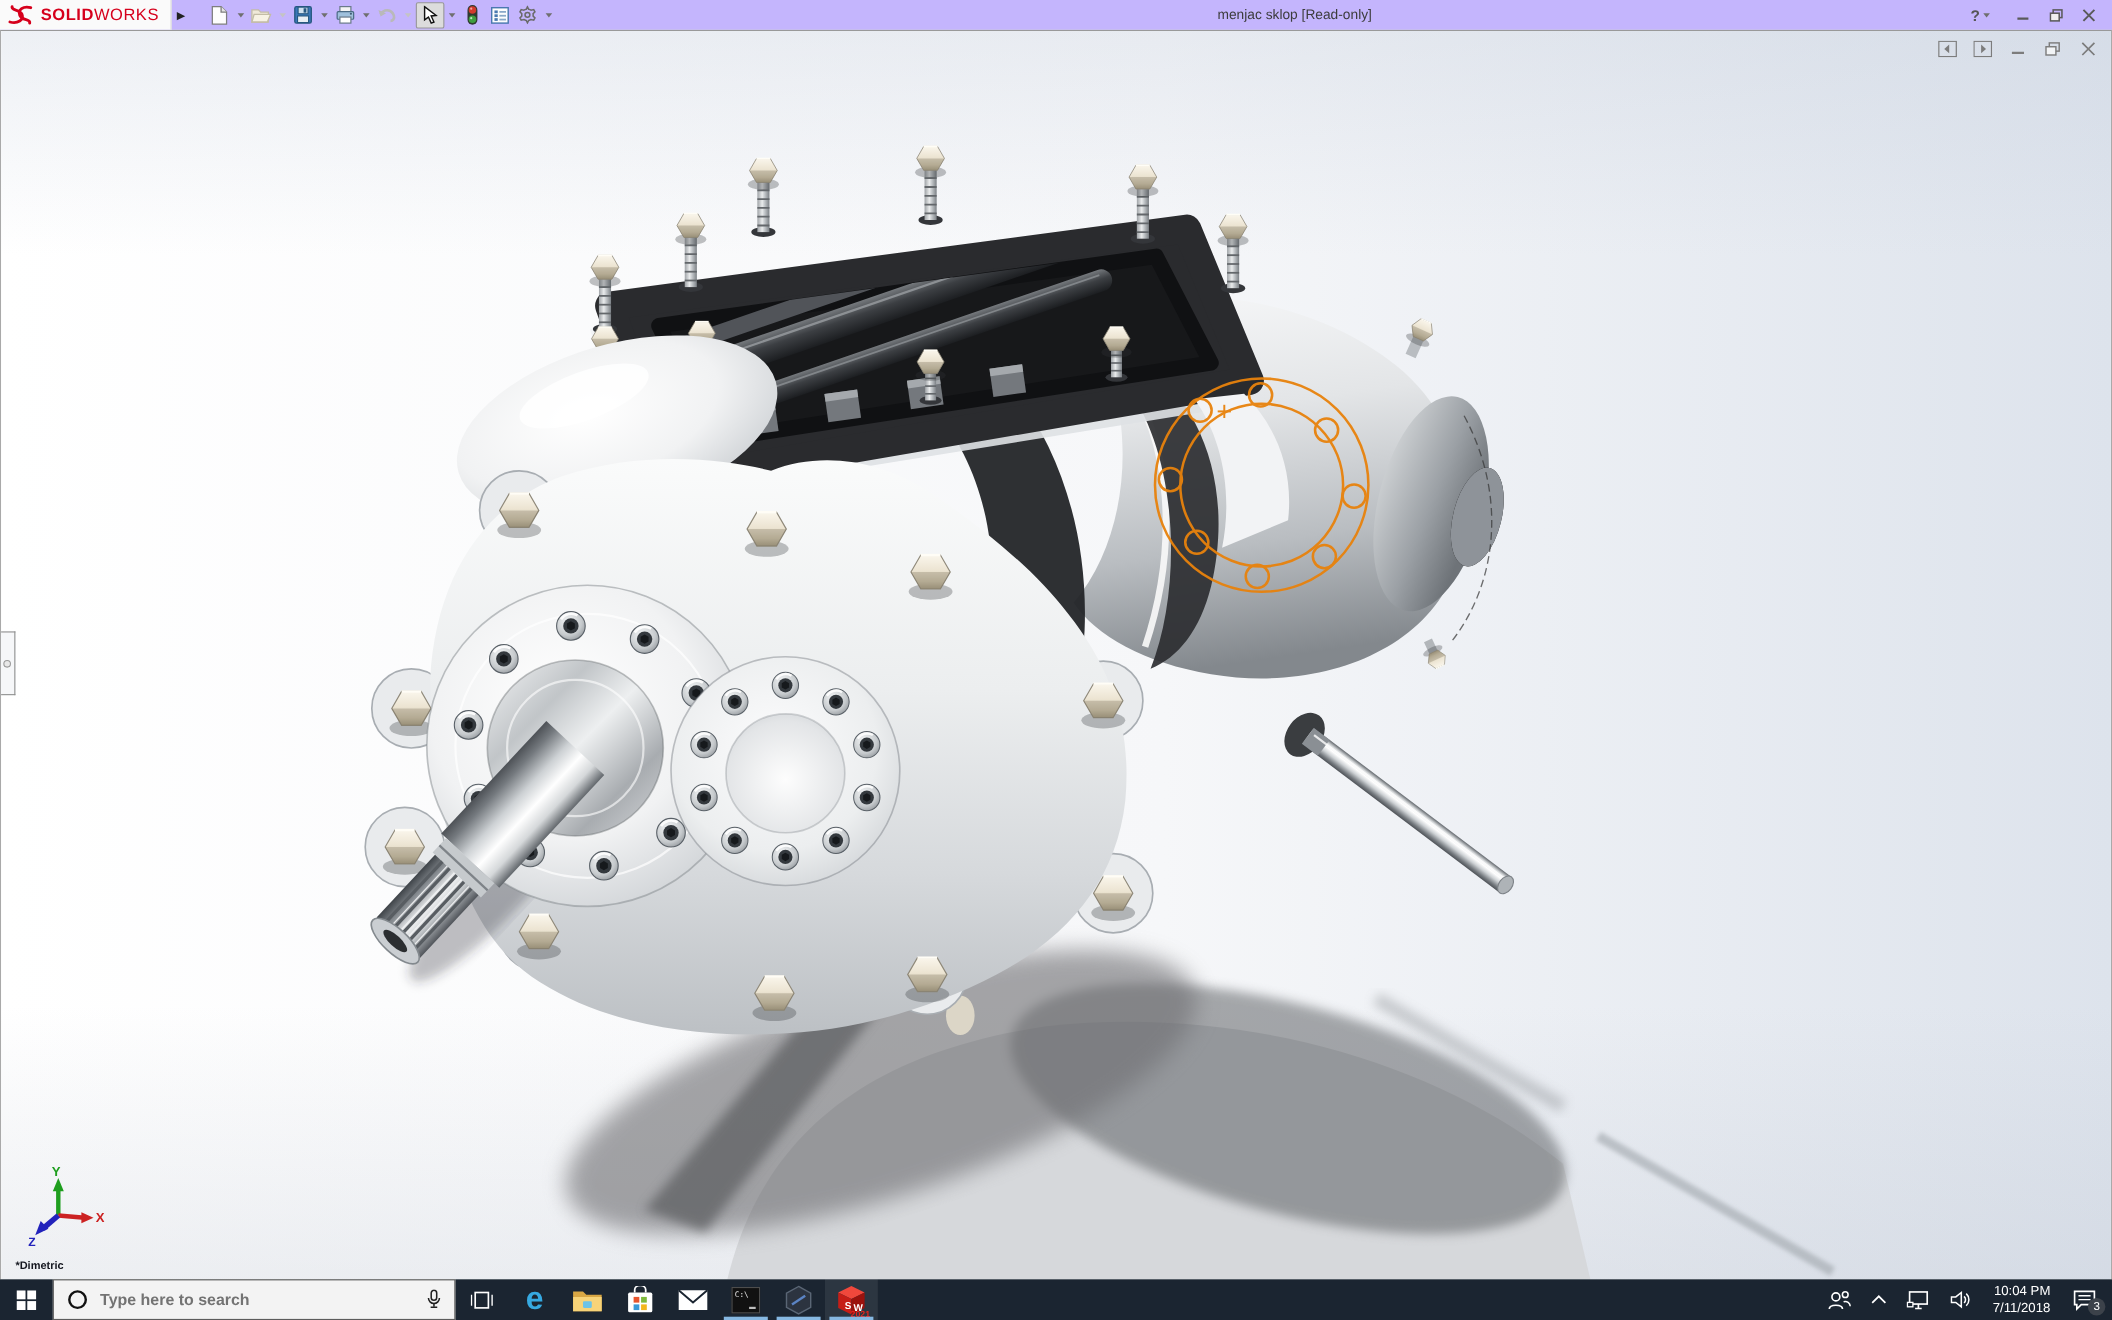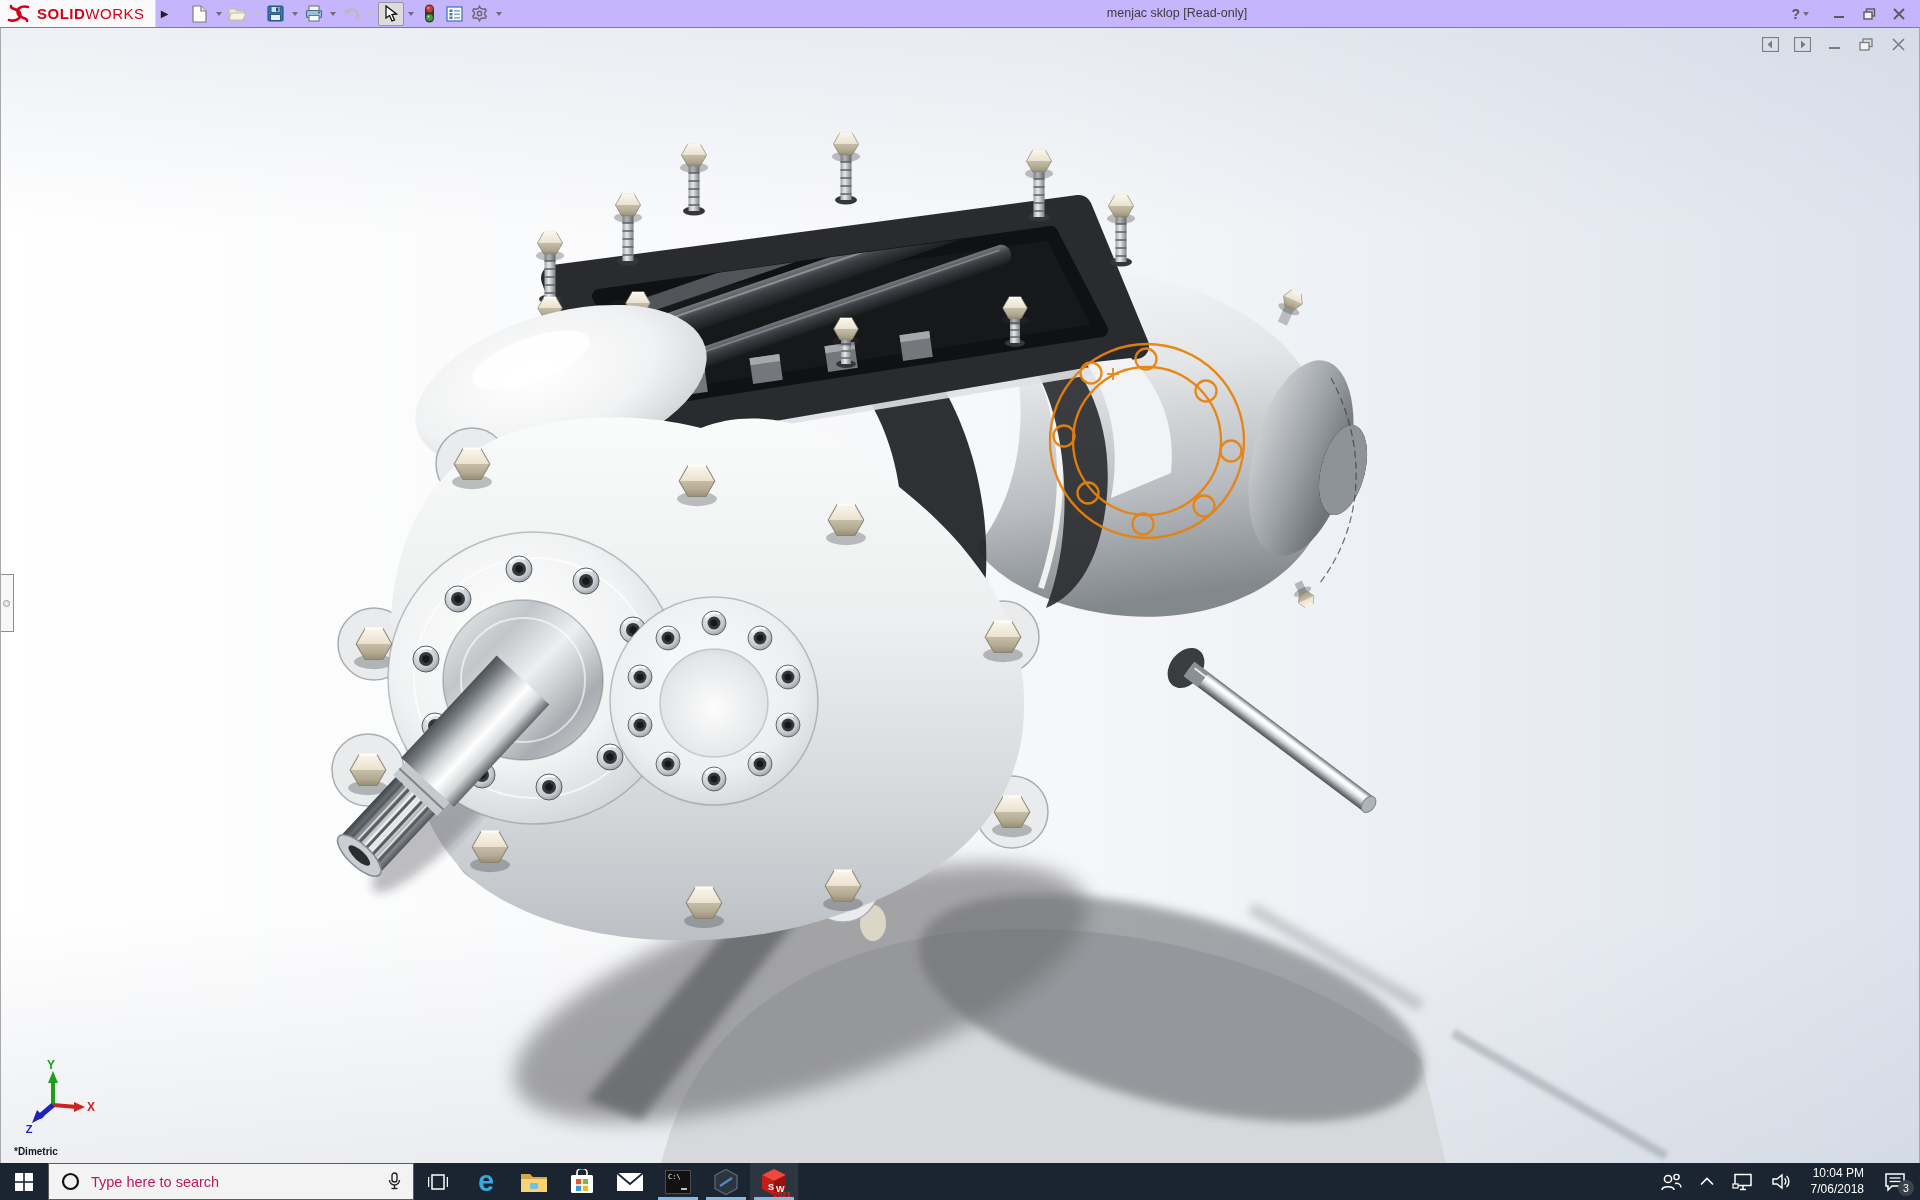--- a/index.html
+++ b/index.html
@@ -32,21 +32,21 @@
   .dwc { width:22px; height:18px; display:flex; align-items:center; justify-content:center; }
   #left-tab { position:absolute; left:-1px; top:546px; width:14px; height:58px; background:#f6f7f9; border:1px solid #8f8f8f; border-left:none; display:flex; align-items:center; justify-content:center; z-index:5; }
   #left-tab .dot { width:7px; height:7px; border-radius:50%; border:1.5px solid #9a9a9a; background:#e8e8e8; }
   #view-label { position:absolute; left:13px; bottom:6px; font-size:10px; font-weight:700; color:#14161f; z-index:5; }
   #triad { position:absolute; left:14px; bottom:28px; z-index:5; }
 
   
   #taskbar { position:absolute; bottom:0; left:0; width:1920px; height:37px; background:#1b2531; display:flex; align-items:stretch; z-index:40; }
   .tk-btn { width:48px; display:flex; align-items:center; justify-content:center; position:relative; }
   #search-box { width:366px; background:#f3f3f3; border:1px solid #5c5c5c; display:flex; align-items:center; padding:0 12px; gap:11px; }
-  #search-box .stext { font-size:14.5px; color:#be185d; flex:1; }
+  #search-box .stext { font-size:14.5px; color:#737373; flex:1;font-weight:bold; }
   .underline { position:absolute; bottom:0; left:4px; width:40px; height:3px; background:#86b8e2; }
   .tk-btn.active-app { background:rgba(255,255,255,0.08); }
   #tray { margin-left:auto; display:flex; align-items:stretch; }
   .tray-btn { display:flex; align-items:center; justify-content:center; padding:0 9px; }
   #clock { display:flex; flex-direction:column; align-items:flex-end; justify-content:center; color:#fff; font-size:12px; line-height:1.3; padding:0 10px; }
   #action-center { position:relative; padding:0 14px 0 10px; display:flex; align-items:center; }
   #ac-badge { position:absolute; right:6px; bottom:4px; min-width:16px; height:16px; border-radius:8px; background:#3c424a; color:#fff; font-size:10.5px; display:flex; align-items:center; justify-content:center; padding:0 3px; }
 
   
   .edge-e { font-size:29px; font-weight:700; color:#36a9e1; line-height:1; }
@@ -711,21 +711,21 @@
     </div>
     <div class="tray-btn">
       <svg width="20" height="17" viewBox="0 0 20 17">
         <polygon points="1,6 5,6 10,2 10,15 5,11 1,11" fill="none" stroke="#fff" stroke-width="1.4"></polygon>
         <path d="M12.5,5.5 A4,4 0 0 1 12.5,11.5" fill="none" stroke="#fff" stroke-width="1.4"></path>
         <path d="M14.5,3 A7.5,7.5 0 0 1 14.5,14" fill="none" stroke="#fff" stroke-width="1.4"></path>
       </svg>
     </div>
     <div id="clock">
       <span>10:04 PM</span>
-      <span>7/06/2018</span>
+      <span>7/11/2018</span>
     </div>
     <div id="action-center">
       <svg width="22" height="20" viewBox="0 0 22 20">
         <path d="M2,2 L20,2 L20,14 L8,14 L4,18 L4,14 L2,14 Z" fill="none" stroke="#fff" stroke-width="1.5"></path>
         <line x1="5.5" y1="6" x2="16.5" y2="6" stroke="#fff" stroke-width="1.3"></line>
         <line x1="5.5" y1="9.5" x2="16.5" y2="9.5" stroke="#fff" stroke-width="1.3"></line>
       </svg>
       <span id="ac-badge">3</span>
     </div>
   </div>

